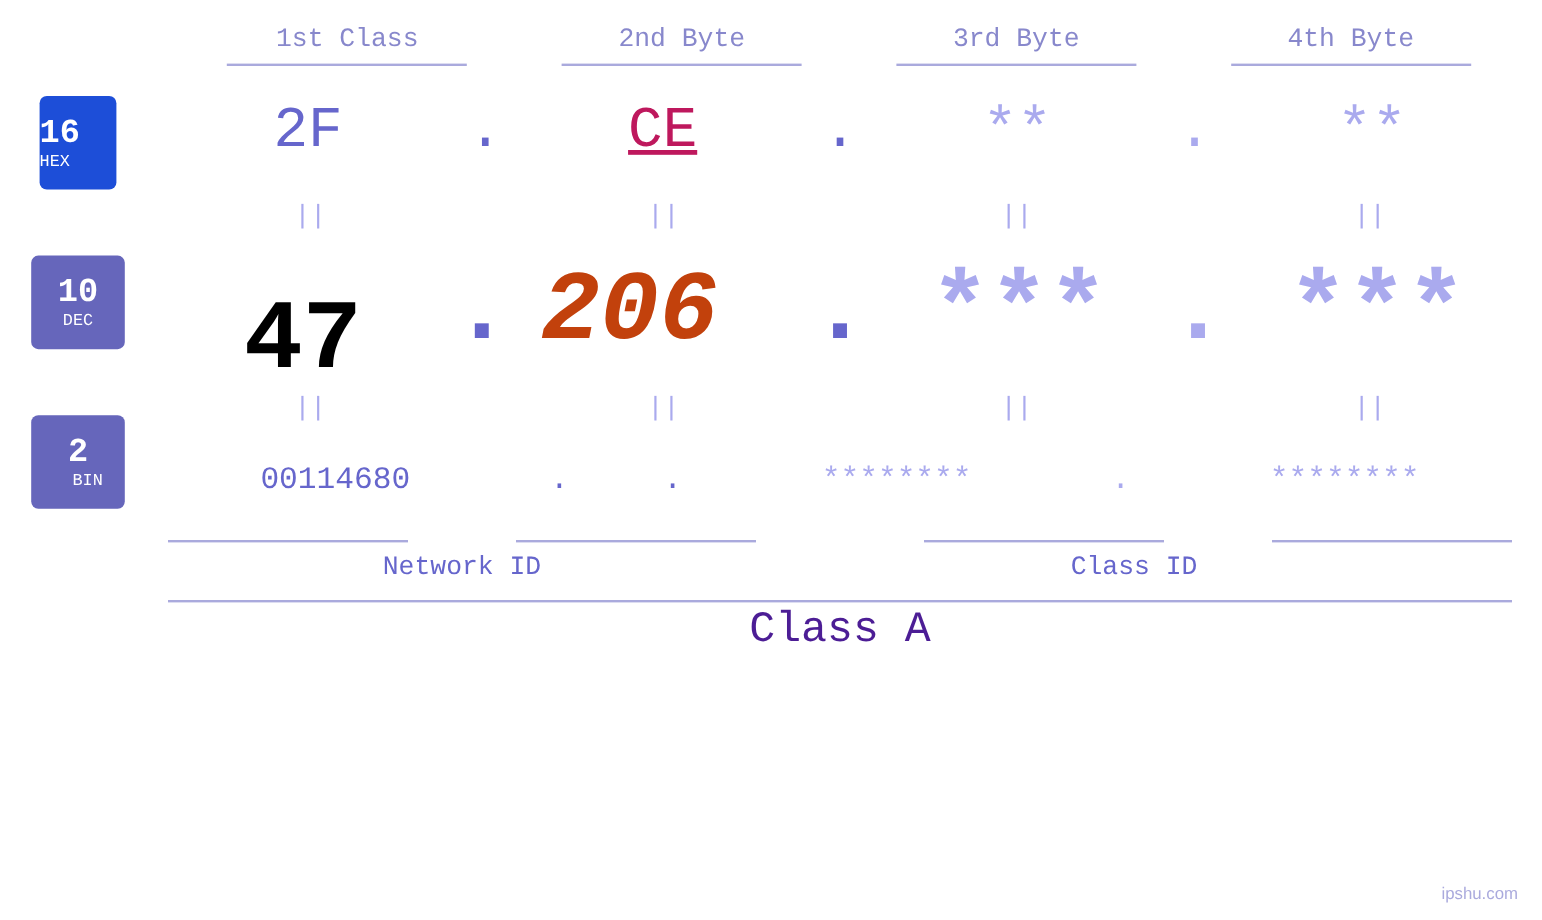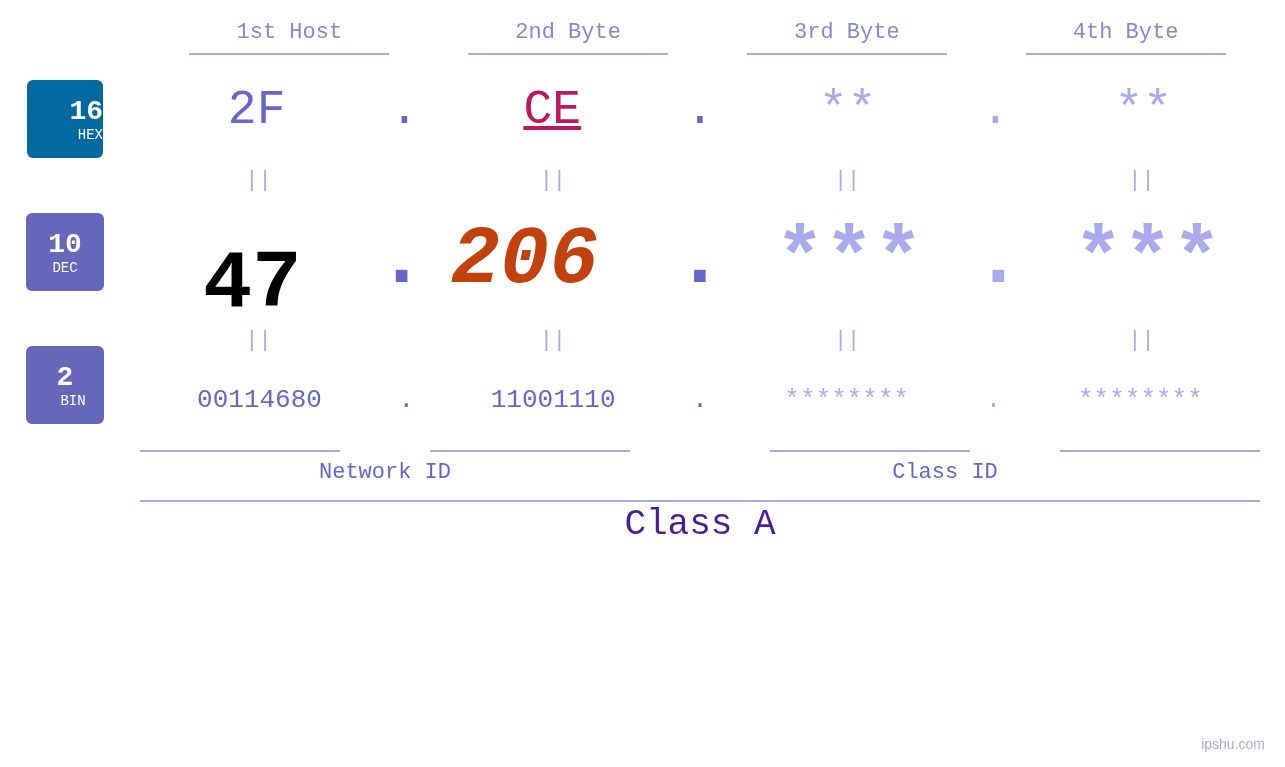--- a/index.html
+++ b/index.html
@@ -21,37 +21,37 @@
       flex-direction: column;
       align-items: center;
     }
   </style>
 </head>
 <body>
 
 <div class="container">
 
   <div style="display:flex; width:1115px; margin-left:130px; margin-top:20px; justify-content:space-around;">
-    <div style="width:220px; text-align:center; color:#8888cc; font-size:22px; font-family:'Courier New',monospace;">1st Host</div>
+    <div style="width:220px; text-align:center; color:#8888cc; font-size:22px; font-family:'Courier New',monospace;">1st Class</div>
     <div style="width:220px; text-align:center; color:#8888cc; font-size:22px; font-family:'Courier New',monospace;">2nd Byte</div>
     <div style="width:220px; text-align:center; color:#8888cc; font-size:22px; font-family:'Courier New',monospace;">3rd Byte</div>
     <div style="width:220px; text-align:center; color:#8888cc; font-size:22px; font-family:'Courier New',monospace;">4th Byte</div>
   </div>
 
   <div style="display:flex; width:1115px; margin-left:130px; margin-top:8px; justify-content:space-around;">
     <div style="width:200px; height:2px; background:#aaaadd;"></div>
     <div style="width:200px; height:2px; background:#aaaadd;"></div>
     <div style="width:200px; height:2px; background:#aaaadd;"></div>
     <div style="width:200px; height:2px; background:#aaaadd;"></div>
   </div>
 
   <div style="display:flex; width:1285px; flex:1;">
 
     <div style="display:flex; flex-direction:column; align-items:center; width:130px; padding-top:25px; gap:55px;">
-      <div style="background:#0369a1; color:white; border-radius:6px; width:76px; height:78px; display:flex; flex-direction:column; align-items:flex-end; justify-content:center;">
+      <div style="background:#1d4ed8; color:white; border-radius:6px; width:64px; height:78px; display:flex; flex-direction:column; align-items:flex-start; justify-content:center;">
         <span style="font-size:28px; font-weight:bold; font-family:'Courier New',monospace;">16</span>
         <span style="font-size:14px; font-family:'Courier New',monospace;">HEX</span>
       </div>
       <div style="background:#6666bb; color:white; border-radius:6px; width:78px; height:78px; display:flex; flex-direction:column; align-items:center; justify-content:center;">
         <span style="font-size:28px; font-weight:bold; font-family:'Courier New',monospace;">10</span>
         <span style="font-size:14px; font-family:'Courier New',monospace;">DEC</span>
       </div>
       <div style="background:#6666bb; color:white; border-radius:6px; width:78px; height:78px; display:flex; flex-direction:column; align-items:center; justify-content:center;">
         <span style="font-size:28px; font-weight:bold; font-family:'Courier New',monospace;">2</span>
         <span style="font-size:14px; font-family:'Courier New',monospace;margin-left:16px;">BIN</span>
@@ -96,21 +96,20 @@
         <span style="width:200px; text-align:center; color:#aaaaee; font-size:22px; font-family:'Courier New',monospace;">||</span>
         <span style="width:20px;"></span>
         <span style="width:200px; text-align:center; color:#aaaaee; font-size:22px; font-family:'Courier New',monospace;">||</span>
         <span style="width:20px;"></span>
         <span style="width:200px; text-align:center; color:#aaaaee; font-size:22px; font-family:'Courier New',monospace;">||</span>
       </div>
 
       <div style="display:flex; align-items:center; justify-content:space-around; height:90px; padding:0 10px;">
         <span style="width:200px; text-align:center; color:#6666cc; font-size:26px; font-family:'Courier New',monospace;">00114680</span>
         <span style="color:#6666cc; font-size:26px; font-family:'Courier New',monospace;">.</span>
-        <span style="width:200px; text-align:center; color:#6666cc; font-size:26px; font-family:'Courier New',monospace;">11001110</span>
         <span style="color:#6666cc; font-size:26px; font-family:'Courier New',monospace;">.</span>
         <span style="width:200px; text-align:center; color:#aaaaee; font-size:26px; font-family:'Courier New',monospace;">********</span>
         <span style="color:#aaaaee; font-size:26px; font-family:'Courier New',monospace;">.</span>
         <span style="width:200px; text-align:center; color:#aaaaee; font-size:26px; font-family:'Courier New',monospace;">********</span>
       </div>
 
       <div style="display:flex; padding:0 10px; margin-top:5px;">
 
         <div style="width:200px; height:2px; background:#aaaadd;"></div>
         <div style="width:90px;"></div>

